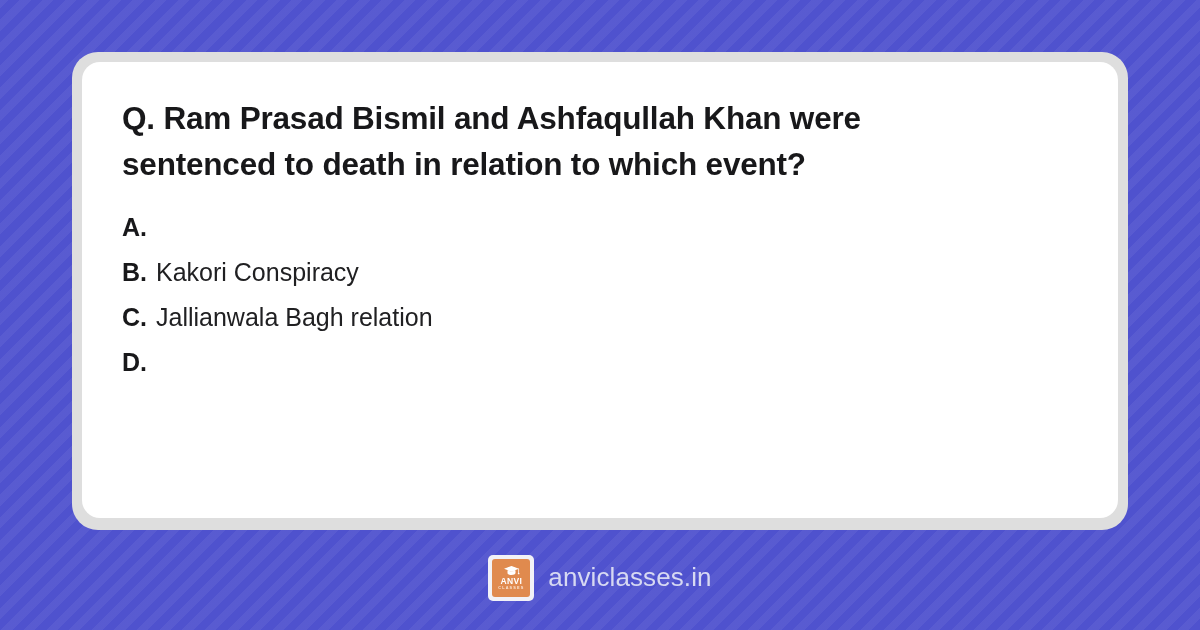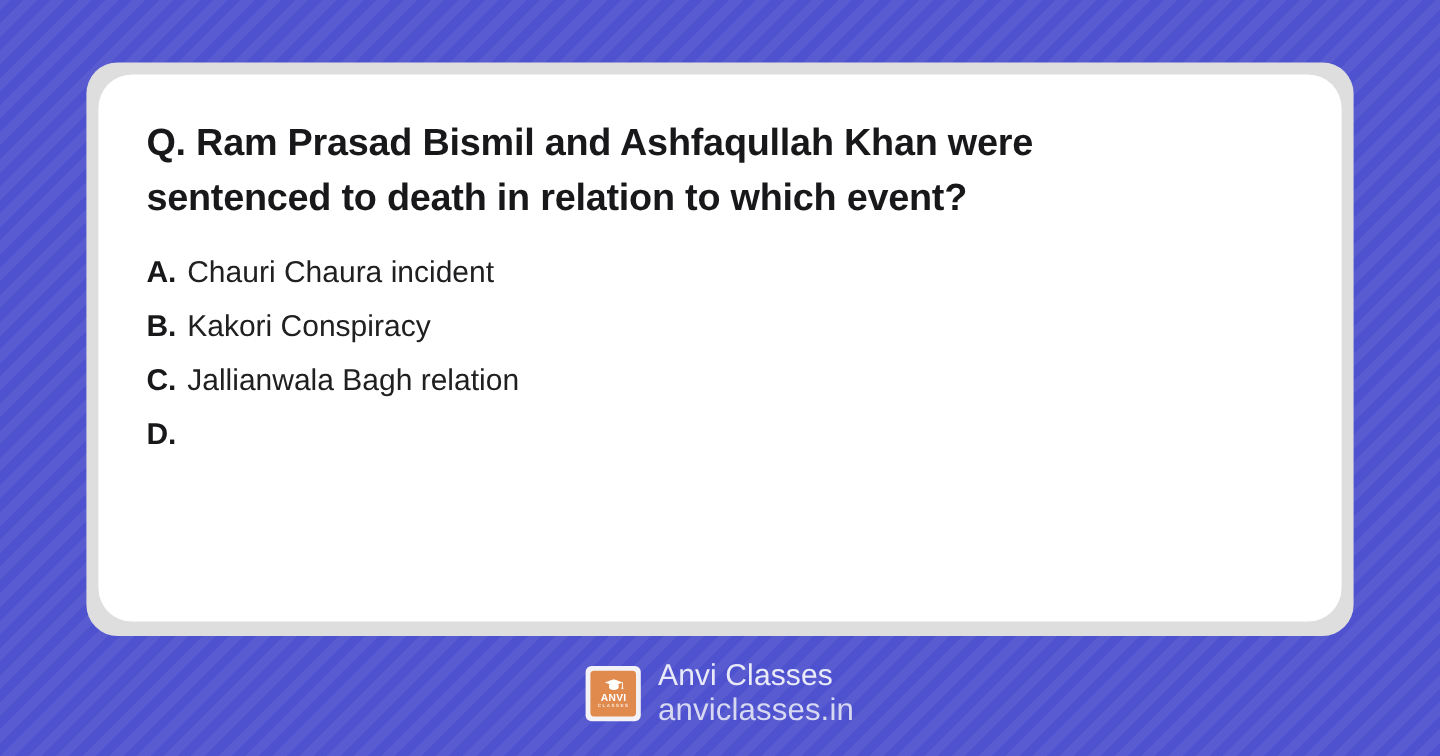--- a/index.html
+++ b/index.html
@@ -41,21 +41,21 @@
     background: #dedede;
     border-radius: 26px;
     box-sizing: border-box;
     padding: 10px 10px 12px 10px;
   }
 
   .card {
     width: 100%;
     height: 100%;
     background: #ffffff;
-    border-radius: 28px;
+    border-radius: 18px;
     box-sizing: border-box;
     padding: 34px 40px 0 40px;
     overflow: hidden;
   }
 
   
   .question {
     font-size: 31.5px;
     font-weight: 700;
     color: #18181a;
@@ -181,21 +181,20 @@
 
   <div class="card-frame">
     <div class="card">
 
       <p class="question">Q. Ram Prasad Bismil and Ashfaqullah Khan were sentenced to death in relation to which event?</p>
 
       <ul class="options">
 
         <li class="option">
           <span class="option-letter">A.</span>
-          <span class="option-text">Chauri Chaura incident</span>
         </li>
 
         <li class="option">
           <span class="option-letter">B.</span>
           <span class="option-text">Kakori Conspiracy</span>
         </li>
 
         <li class="option">
           <span class="option-letter">C.</span>
           <span class="option-text">Jallianwala Bagh relation</span>
@@ -220,19 +219,18 @@
           <path d="M9 10.5 L9 16 C9 18.6 12.6 20 17 20 C21.4 20 25 18.6 25 16 L25 10.5 L17 13.8 Z" fill="#ffffff"></path>
           <rect x="30.6" y="7.2" width="1.5" height="9" fill="#ffffff"></rect>
           <circle cx="31.35" cy="17" r="1.7" fill="#ffffff"></circle>
         </svg>
         <span class="logo-name">ANVI</span>
         <span class="logo-sub">CLASSES</span>
       </div>
     </div>
 
     <div class="brand-block">
-      <span class="brand-name">Anvi Classes</span>
       <span class="brand-url">anviclasses.in</span>
     </div>
 
   </div>
 
 </div>
 
 </body></html>

